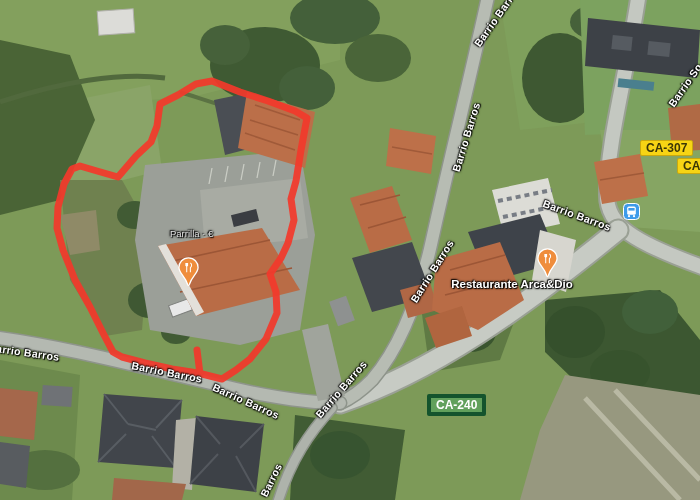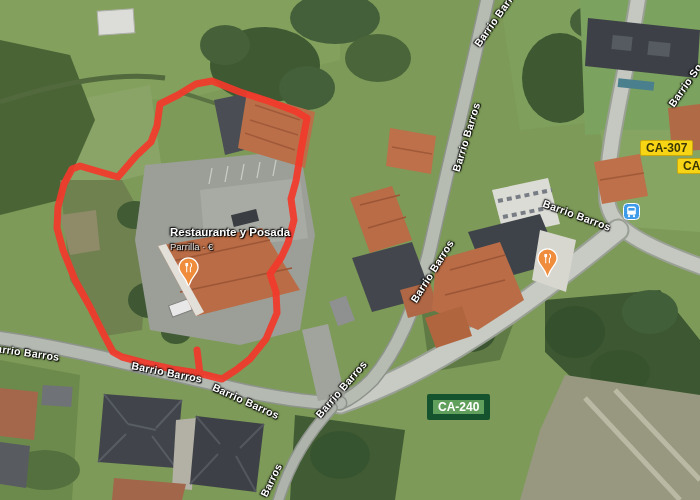--- a/index.html
+++ b/index.html
@@ -20,21 +20,21 @@
     position:absolute;color:#fff;font-weight:700;font-size:11.5px;line-height:13px;
     text-shadow:0 0 2px #000,0 0 3px rgba(0,0,0,.9),1px 1px 1px rgba(0,0,0,.95),-1px -1px 1px rgba(0,0,0,.8);
     white-space:nowrap;
   }
   .poi-sub{font-size:9.5px;font-weight:400;color:#e3e3e3;margin-top:1px;}
   .route-badge{
     position:absolute;font-size:12px;font-weight:700;line-height:12px;
     padding:1px 5px;border-radius:2px;white-space:nowrap;
   }
   .badge-yellow{background:#f7d414;color:#3a3607;border:1px solid #c9a80e;}
-  .badge-green{background:#61a05c;color:#fff;border:6px solid #14532d;text-align:center;}
+  .badge-green{background:#61a05c;color:#fff;border:4px solid #14532d;text-align:center;}
   .pin{position:absolute;width:23px;height:30px;}
   .bus-stop{position:absolute;width:17px;height:17px;}
 </style>
 </head>
 <body>
 
 <div class="stage">
 
   <svg class="basemap" width="700" height="500" viewBox="0 0 700 500">
 
@@ -172,21 +172,20 @@
     <svg width="17" height="17" viewBox="0 0 17 17">
       <rect x="0.5" y="0.5" width="16" height="16" rx="4" fill="#3d9bea" stroke="#ffffff" stroke-width="1"></rect>
       <rect x="4.2" y="3.6" width="8.6" height="8.2" rx="1.6" fill="#ffffff"></rect>
       <rect x="5.4" y="5" width="6.2" height="2.6" fill="#3d9bea"></rect>
       <circle cx="6" cy="13.2" r="1.1" fill="#ffffff"></circle>
       <circle cx="11" cy="13.2" r="1.1" fill="#ffffff"></circle>
     </svg>
   </div>
 
   <div class="poi-label" style="left:170px;top:226px;">
-    <div>Restaurante y Posada</div>
     <div class="poi-sub">Parrilla · €</div>
   </div>
   <div class="pin" style="left:177px;top:257px;">
     <svg width="23" height="30" viewBox="0 0 24 32">
       <path d="M12 1 C6 1 1.8 5.6 1.8 11.2 C1.8 17.5 8.7 20.6 11.1 29.3 Q12 31.6 12.9 29.3 C15.3 20.6 22.2 17.5 22.2 11.2 C22.2 5.6 18 1 12 1 Z" fill="#ef8d3c" stroke="#ffffff" stroke-width="1.4"></path>
       <g stroke="#ffffff" stroke-width="1.1" fill="none">
         <path d="M9.2 6.3 v3.4 M11 6.3 v3.4 M10.1 6.3 v10 M9.2 9.7 h1.8"></path>
         <path d="M14 6.3 c1.8 1.3 1.8 4 0 5.1 v4.9"></path>
       </g>
     </svg>
@@ -194,14 +193,15 @@
 
   <div class="pin" style="left:536px;top:248px;">
     <svg width="23" height="30" viewBox="0 0 24 32">
       <path d="M12 1 C6 1 1.8 5.6 1.8 11.2 C1.8 17.5 8.7 20.6 11.1 29.3 Q12 31.6 12.9 29.3 C15.3 20.6 22.2 17.5 22.2 11.2 C22.2 5.6 18 1 12 1 Z" fill="#ef8d3c" stroke="#ffffff" stroke-width="1.4"></path>
       <g stroke="#ffffff" stroke-width="1.1" fill="none">
         <path d="M9.2 6.3 v3.4 M11 6.3 v3.4 M10.1 6.3 v10 M9.2 9.7 h1.8"></path>
         <path d="M14 6.3 c1.8 1.3 1.8 4 0 5.1 v4.9"></path>
       </g>
     </svg>
   </div>
+  <div class="poi-label" style="left:512px;top:284px;transform:translate(-50%,-50%);">Restaurante Arca&amp;Dio</div>
 
 </div>
 
 </body></html>

